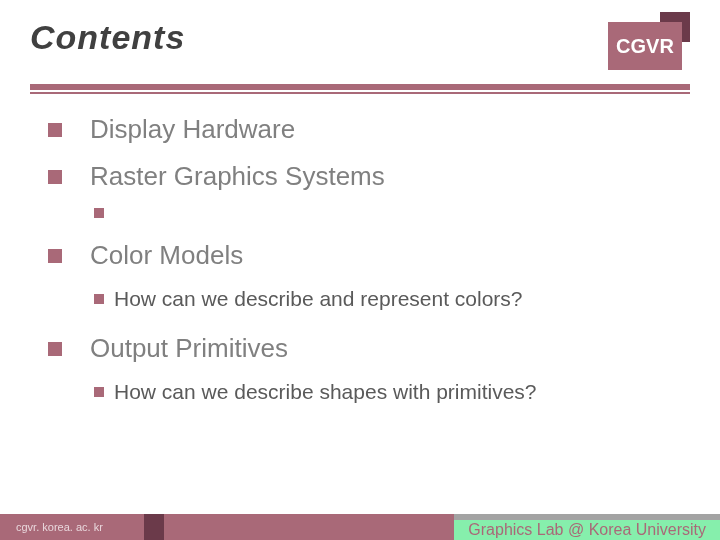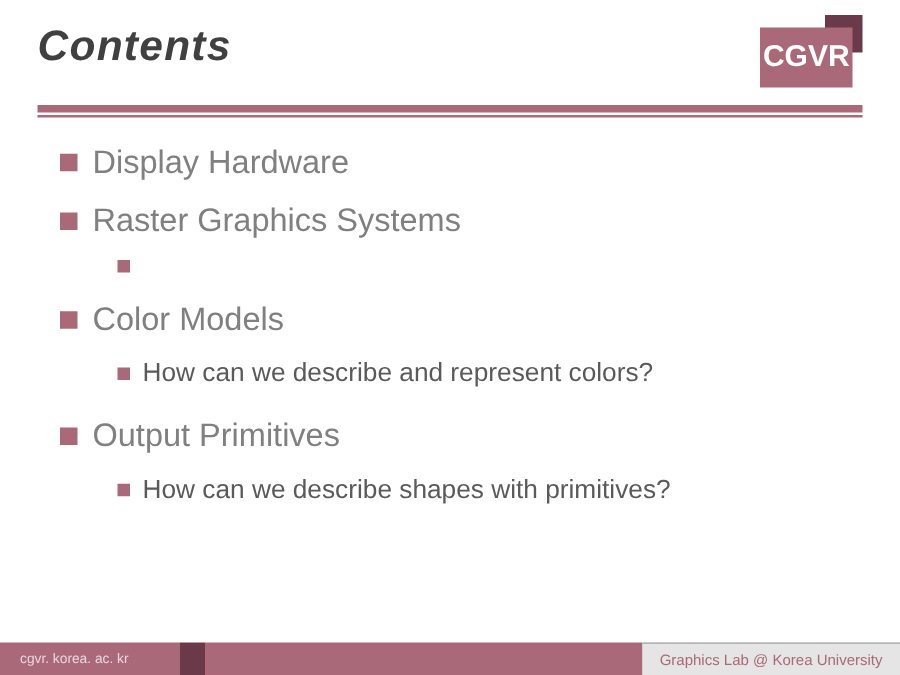--- a/index.html
+++ b/index.html
@@ -39,21 +39,21 @@
     background: #6b3a4a;
   }
   .badge-front {
     position: absolute;
     top: 4px;
     right: 8px;
     width: 74px;
     height: 48px;
     background: #a96978;
     color: #ffffff;
-    font-size: 24px;
+    font-size: 20px;
     font-weight: bold;
     display: flex;
     align-items: center;
     justify-content: center;
   }
   .rule-top {
     margin-top: 6px;
     height: 6px;
     background: #a96978;
   }
@@ -64,21 +64,21 @@
   }
   .content {
     padding: 20px 30px 0 48px;
   }
   .item {
     margin-bottom: 14px;
   }
   .item-head {
     display: flex;
     align-items: center;
-    gap: 12px;
+    gap: 28px;
     margin-bottom: 16px;
   }
   .bullet-lg {
     width: 14px;
     height: 14px;
     background: #a96978;
     flex: 0 0 auto;
   }
   .item-title {
     font-size: 26px;
@@ -119,27 +119,27 @@
     padding: 0 16px;
     width: 144px;
   }
   .footer-mid {
     flex: 1;
     display: flex;
   }
   .footer-mid .dark { background: #6b3a4a; width: 20px; }
   .footer-mid .light { background: #a96978; flex: 1; }
   .footer-right {
-    background: #e5e5e5;
+    background: #86efac;
     color: #a96978;
-    font-size: 12px;
+    font-size: 16px;
     display: flex;
     align-items: center;
     padding: 0 14px;
-    border-top: 1px solid #a3a3a3;
+    border-top: 6px solid #a3a3a3;
   }
 </style>
 </head>
 <body>
 
 <div class="header">
   <div class="title-row">
     <div class="title">Contents</div>
     <div class="badge-wrap">
       <div class="badge-back"></div>

